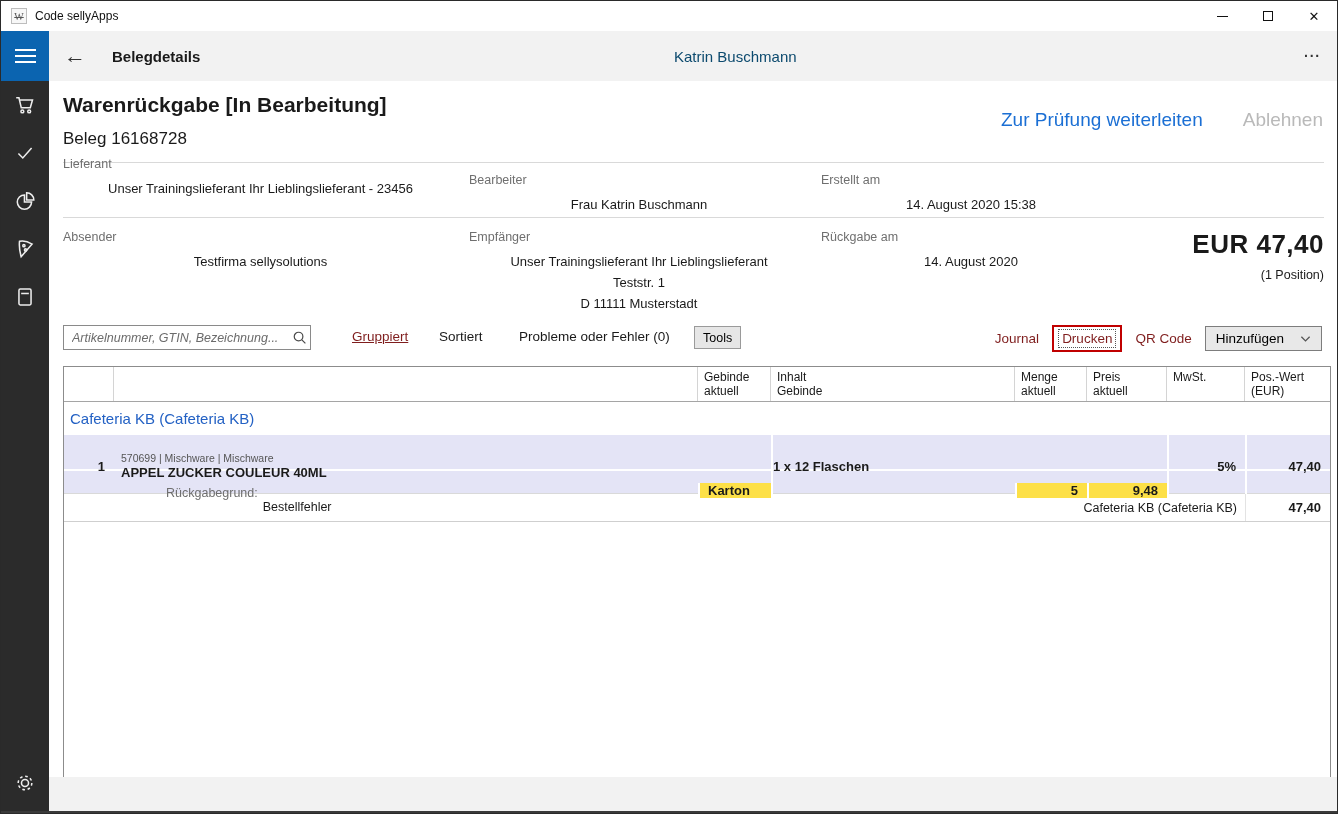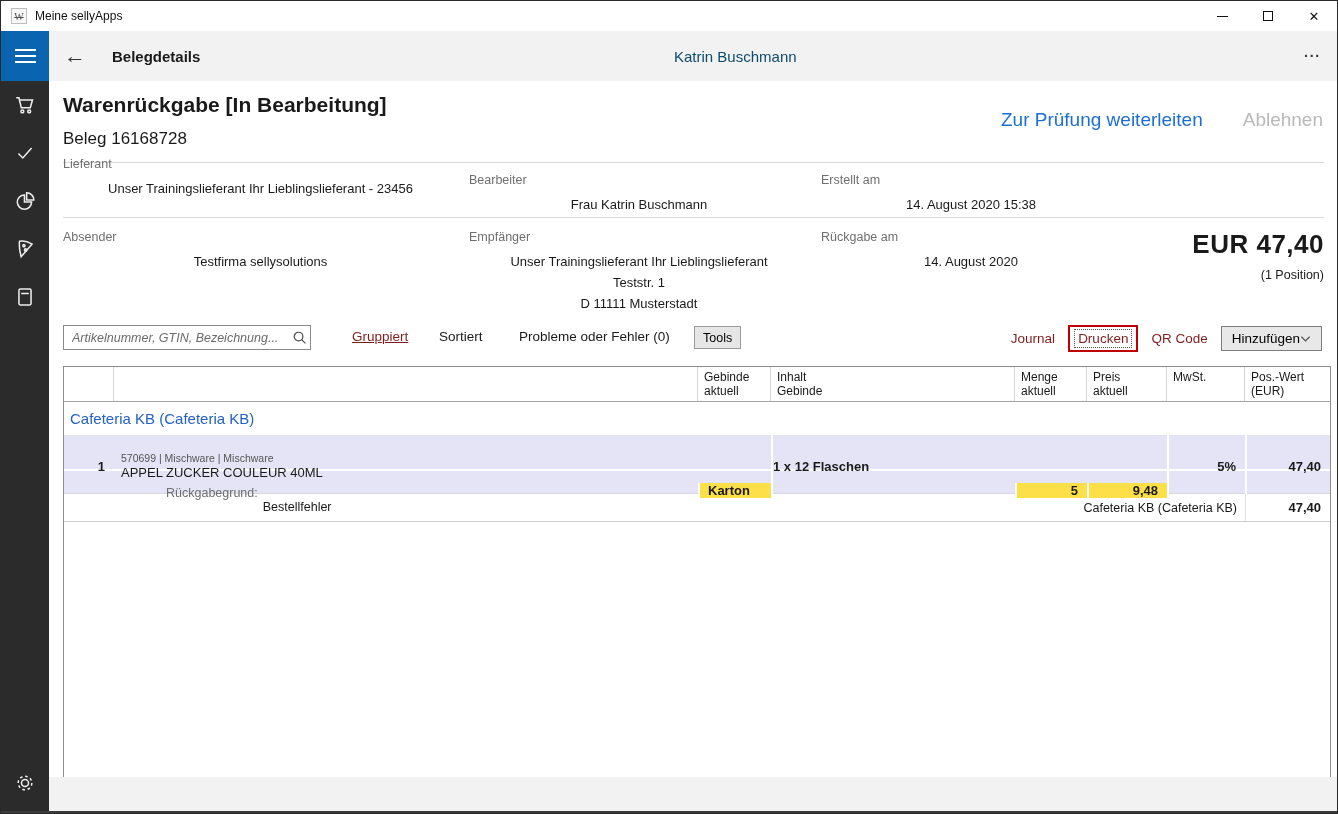--- a/index.html
+++ b/index.html
@@ -63,39 +63,39 @@
   .search-icon { width:22px; display:flex; align-items:center; justify-content:center; cursor:pointer; }
   .tb-link { position:absolute; top:4px; font-size:13.5px; cursor:pointer; white-space:nowrap; }
   .tb-blue { color:#7f1d1d; }
   .tb-underline { text-decoration:underline; }
   .tools-btn { position:absolute; left:645px; top:1px; height:23px; padding:0 8px; font-size:12.5px; background:#e6e6e6;
     border:1px solid #9a9a9a; cursor:pointer; font-family:inherit; }
   .tb-right { position:absolute; right:15px; top:0; display:flex; align-items:center; gap:13px; }
   .red-box { border:2px solid #C00000; padding:3px 5px; display:inline-flex; }
   .focus-dotted { outline:1px dotted #555; padding:1px 3px; }
   .add-btn { height:25px; padding:0 10px; font-size:13.5px; background:#e8e8e8; border:1px solid #7d7d7d;
-    display:inline-flex; align-items:center; gap:0; cursor:pointer; font-family:inherit; }
+    display:inline-flex; align-items:center; gap:16px; cursor:pointer; font-family:inherit; }
   .chev svg { stroke:#555; fill:none; stroke-width:1.4; display:block; }
 
   
   .table { position:absolute; left:14px; top:285px; width:1268px; height:413px; border:1px solid #8c8c8c; background:#fff; }
   .grid { display:grid; grid-template-columns:50px 584px 73px 244px 72px 80px 78px 1fr; }
   .thead { border-bottom:1px solid #a5a5a5; }
   .th { padding:3px 6px; font-size:12px; line-height:14px; min-height:33px; border-right:1px solid #d4d4d4; }
   .th:last-child { border-right:none; }
   .th span { display:block; }
   .group-row { height:33px; display:flex; align-items:center; padding-left:6px; font-size:15px; color:#2361C4; }
   .data-row { height:34px; background:#E4E4F6; }
   .cell { display:flex; align-items:center; font-size:13px; }
   .cell.gap { border-left:2px solid #fff; }
   .beige { background:#fde047;margin-top:48px; }
   .num-cell { justify-content:flex-end; padding-right:9px; font-weight:bold; }
   .desc-cell { flex-direction:column; align-items:flex-start; justify-content:center; padding-left:7px; }
   .desc-meta { font-size:10.5px; color:#555; line-height:13px; }
-  .desc-name { font-size:13px; font-weight:normal; line-height:16px; }
+  .desc-name { font-size:13px; font-weight:bold; line-height:16px; }
   .bold { font-weight:bold; }
   .pad-l { padding-left:8px; }
   .pad-l-lg { }
   .r { justify-content:flex-end; padding-right:9px; }
   .sub-row { height:24px; background:#E4E4F6; border-top:2px solid #fff; }
   .sub-text { grid-column:2 / 9; display:flex; align-items:center; padding-left:52px; font-size:12.5px; }
   .reason-lbl { color:#6e6e6e; }
   .reason-val { font-weight:normal; margin-left:5px;margin-top:29px; }
   .subtotal-row { height:29px; border-top:1px solid #d9d9d9; border-bottom:1px solid #cfcfcf; }
   .subtotal-label { grid-column:1 / 8; display:flex; align-items:center; justify-content:flex-end; padding-right:8px; font-size:12.5px; }
@@ -105,21 +105,21 @@
   .footer-strip { position:absolute; left:0; right:0; bottom:2px; height:34px; background:#f2f2f2; }
   .taskbar-sliver { position:absolute; left:0; right:0; bottom:0; height:2px; background:#3a3a3a; }
 </style>
 </head>
 <body>
 
 <div class="window">
 
   <div class="titlebar">
     <span class="app-icon">W</span>
-    <span class="app-title">Meine sellyApps</span>
+    <span class="app-title">Code sellyApps</span>
     <div class="win-controls">
       <div class="win-btn">
           <span class="min-glyph"></span>
         </div>
       <div class="win-btn">
           <span class="max-glyph"></span>
         </div>
       <div class="win-btn">
           <span class="close-glyph">✕</span>
         </div>

